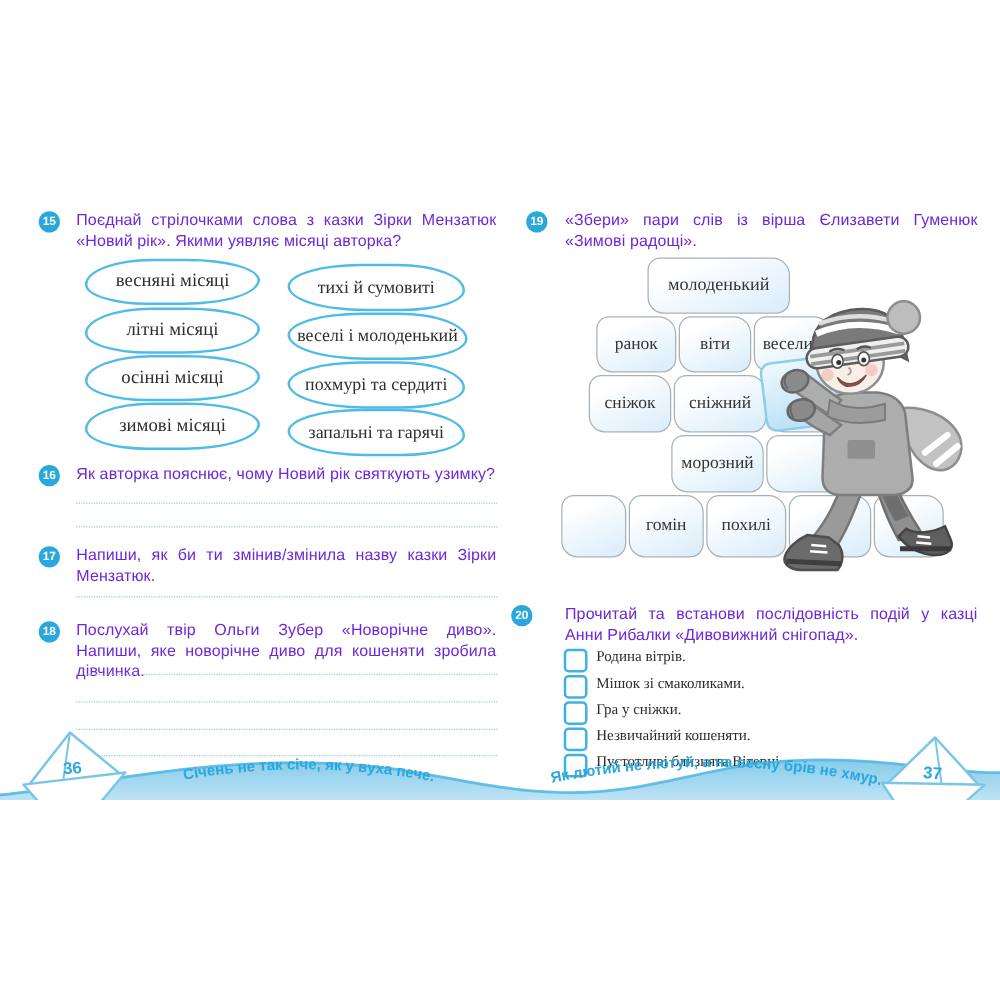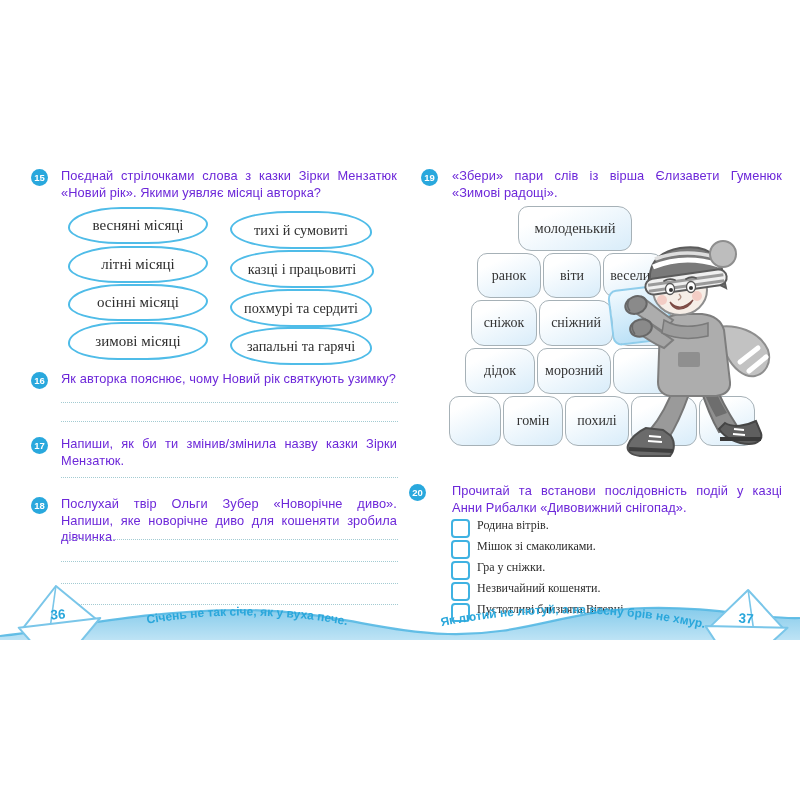--- a/index.html
+++ b/index.html
@@ -35,21 +35,21 @@
 
   <div class="badge" style="left:31px;top:169px">15</div>
   <div class="prompt" style="left:61px;top:168px">Поєднай стрілочками слова з казки Зірки Мензатюк «Новий рік». Якими уявляє місяці авторка?</div>
 
   <div class="cloud" style="left:68px;top:207px;width:140px;height:37px">весняні місяці</div>
   <div class="cloud" style="left:68px;top:246px;width:140px;height:37px">літні місяці</div>
   <div class="cloud" style="left:68px;top:284px;width:140px;height:37px">осінні місяці</div>
   <div class="cloud" style="left:68px;top:322px;width:140px;height:38px">зимові місяці</div>
 
   <div class="cloud r" style="left:230px;top:211px;width:142px;height:38px">тихі й сумовиті</div>
-  <div class="cloud r" style="left:230px;top:250px;width:144px;height:38px">казці і працьовиті</div>
+  <div class="cloud r" style="left:230px;top:250px;width:144px;height:38px">веселі і молоденький</div>
   <div class="cloud r" style="left:230px;top:289px;width:142px;height:38px">похмурі та сердиті</div>
   <div class="cloud r" style="left:230px;top:327px;width:142px;height:38px">запальні та гарячі</div>
 
   <div class="badge" style="left:31px;top:372px">16</div>
   <div class="prompt nojust" style="left:61px;top:371px;width:340px">Як авторка пояснює, чому Новий рік святкують узимку?</div>
   <div class="ansline" style="top:402px"></div>
   <div class="ansline" style="top:421px"></div>
 
   <div class="badge" style="left:31px;top:437px">17</div>
   <div class="prompt" style="left:61px;top:436px">Напиши, як би ти змінив/змінила назву казки Зірки Мензатюк.</div>
@@ -65,21 +65,20 @@
   <div class="badge" style="left:421px;top:169px">19</div>
   <div class="prompt" style="left:452px;top:168px;width:330px">«Збери» пари слів із вірша Єлизавети Гуменюк «Зимові радощі».</div>
 
   <div class="ice" style="left:518px;top:206px;width:114px;height:45px;font-size:14.5px">молоденький</div>
   <div class="ice" style="left:477px;top:253px;width:64px;height:45px">ранок</div>
   <div class="ice" style="left:543px;top:253px;width:58px;height:45px">віти</div>
   <div class="ice" style="left:603px;top:253px;width:62px;height:45px">веселий</div>
   <div class="ice" style="left:471px;top:300px;width:66px;height:46px">сніжок</div>
   <div class="ice" style="left:539px;top:300px;width:74px;height:46px">сніжний</div>
   <div class="ice" style="left:615px;top:300px;width:56px;height:46px"></div>
-  <div class="ice" style="left:465px;top:348px;width:70px;height:46px">дідок</div>
   <div class="ice" style="left:537px;top:348px;width:74px;height:46px">морозний</div>
   <div class="ice" style="left:613px;top:348px;width:60px;height:46px"></div>
   <div class="ice" style="left:449px;top:396px;width:52px;height:50px"></div>
   <div class="ice" style="left:503px;top:396px;width:60px;height:50px">гомін</div>
   <div class="ice" style="left:565px;top:396px;width:64px;height:50px">похилі</div>
   <div class="ice" style="left:631px;top:396px;width:66px;height:50px"></div>
   <div class="ice" style="left:699px;top:396px;width:56px;height:50px"></div>
   <div class="ice held" style="left:610px;top:287px;width:60px;height:56px"></div>
 
   <svg class="boy" viewBox="0 0 162 230" aria-hidden="true">

